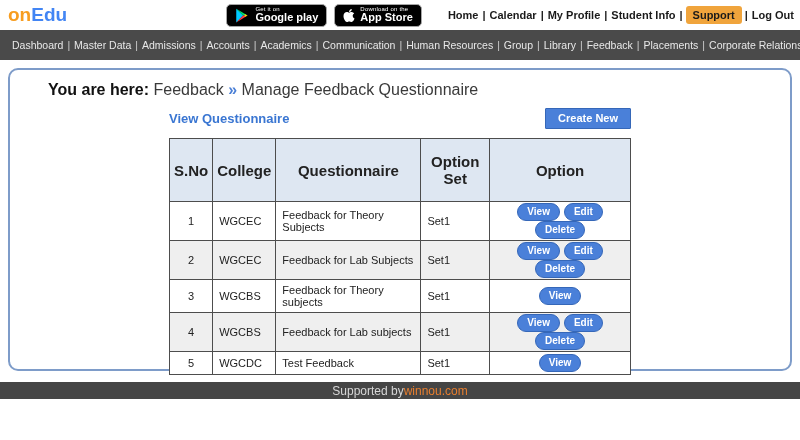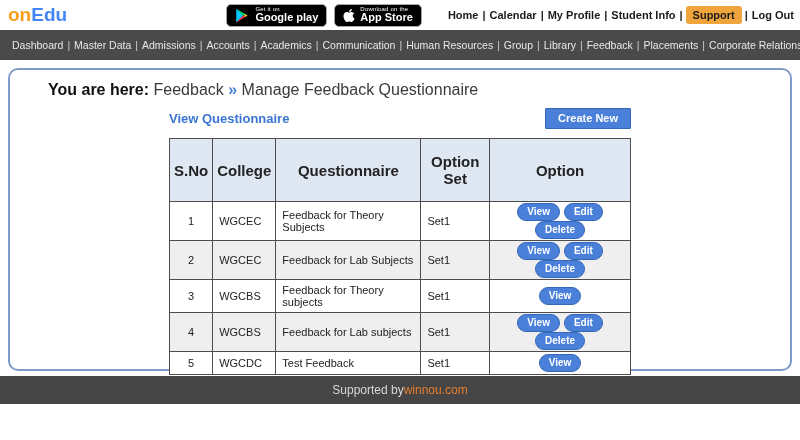--- a/index.html
+++ b/index.html
@@ -57,21 +57,21 @@
   .q-table td { border:1px solid #4d4d4d; padding:4px 6px; background:#fff; height:23px; }
   .q-table tr.alt td { background:#EFEFEF; }
   .q-table td.center { text-align:center; padding:1px 2px; }
   .btn-action {
     display:inline-block; background:#4A80D9; color:#fff; font-weight:bold; font-size:10px;
     padding:2px 9px 3px 9px; border-radius:9px; border:1px solid #3567B8; margin:0 2px; cursor:pointer;
     font-family:"Liberation Sans", sans-serif;
   }
 
   
-  .footer { margin-top:5px; height:28px; background:#454545; display:flex; align-items:center; justify-content:center; font-size:12px; color:#D8D8D8; }
+  .footer { margin-top:11px; height:17px; background:#454545; display:flex; align-items:center; justify-content:center; font-size:12px; color:#D8D8D8; }
   .footer .footer-link { color:#E87E2E; cursor:pointer; }
 </style>
 </head>
 <body>
 
 <div class="top-header">
   <span class="logo">
     <span class="on">on</span><span class="edu">Edu</span>
   </span>
 

